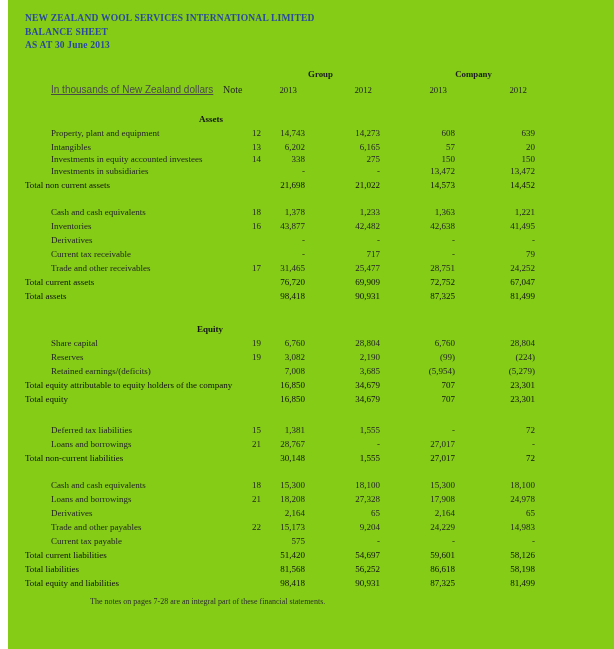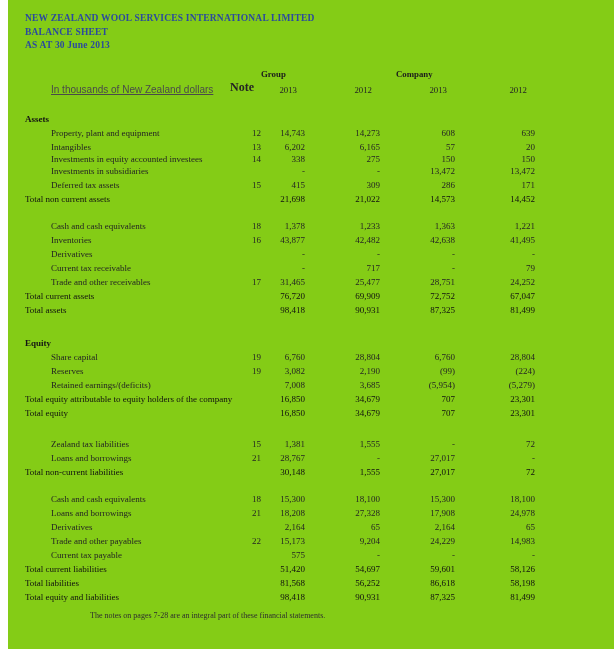--- a/index.html
+++ b/index.html
@@ -39,46 +39,46 @@
   td{
     padding:0;
     vertical-align:bottom;
     white-space:nowrap;
     overflow:visible;
     font-size:9px;
     color:#242424;
   }
   thead tr{height:16px;}
   td.grp{
-    text-align:left;
+    text-align:center;
     font-weight:bold;
     font-size:8.8px;
     color:#1c1c1c;
   }
   td.grp.company{transform:translateX(16px);}
   td.note-h{
-    text-align:center;
-    font-weight:bold;
-    font-size:12px;
+    text-align:left;
+    font-weight:normal;
+    font-size:10px;
   }
   td.yr{
     text-align:right;
     font-weight:normal;
     font-size:8.8px;
     padding-right:8px;
   }
   td.unit{
     font-family:"Liberation Sans","DejaVu Sans",sans-serif;
     font-size:10px;
     color:#4a4a4a;
     padding-left:26px;
     text-decoration:underline;
   }
   tr.section{height:16px;}
-  tr.section td.lbl{font-weight:bold;color:#141414;}
+  tr.section td.lbl{font-weight:bold;color:#141414;text-align:right;}
   tr.item{height:14px;}
   tr.item.tight{height:12px;}
   tr.item td.lbl{padding-left:26px;}
   tr.total{height:14px;}
   tr.total td.lbl,
   tr.total td.val{font-weight:normal;color:#101010;}
   td.note{text-align:right;}
   td.val{text-align:right;}
   tr.sp{height:13px;}
   tr.sp-lg{height:17px;}
@@ -163,28 +163,20 @@
           <td class="val">150</td>
         </tr>
         <tr class="item tight">
           <td class="lbl">Investments in subsidiaries</td>
           <td class="note"></td>
           <td class="val">-</td>
           <td class="val">-</td>
           <td class="val">13,472</td>
           <td class="val">13,472</td>
         </tr>
-        <tr class="item">
-          <td class="lbl">Deferred tax assets</td>
-          <td class="note">15</td>
-          <td class="val">415</td>
-          <td class="val">309</td>
-          <td class="val">286</td>
-          <td class="val">171</td>
-        </tr>
         <tr class="total">
           <td class="lbl">Total non current assets</td>
           <td class="note"></td>
           <td class="val">21,698</td>
           <td class="val">21,022</td>
           <td class="val">14,573</td>
           <td class="val">14,452</td>
         </tr>
         <tr class="sp">
           <td colspan="6"></td>
@@ -293,21 +285,21 @@
           <td class="note"></td>
           <td class="val">16,850</td>
           <td class="val">34,679</td>
           <td class="val">707</td>
           <td class="val">23,301</td>
         </tr>
         <tr class="sp-lg">
           <td colspan="6"></td>
         </tr>
         <tr class="item">
-          <td class="lbl">Zealand tax liabilities</td>
+          <td class="lbl">Deferred tax liabilities</td>
           <td class="note">15</td>
           <td class="val">1,381</td>
           <td class="val">1,555</td>
           <td class="val">-</td>
           <td class="val">72</td>
         </tr>
         <tr class="item">
           <td class="lbl">Loans and borrowings</td>
           <td class="note">21</td>
           <td class="val">28,767</td>

